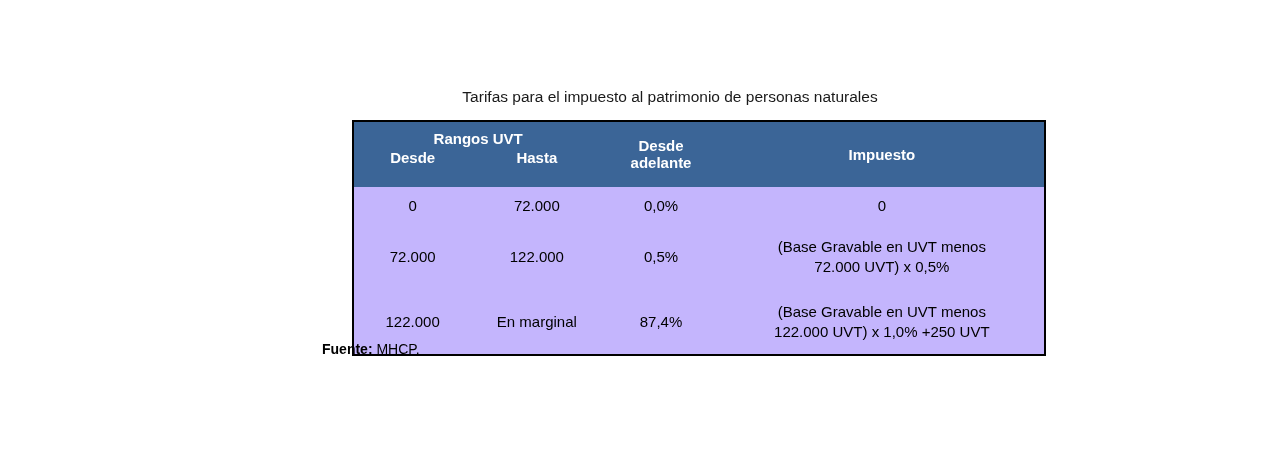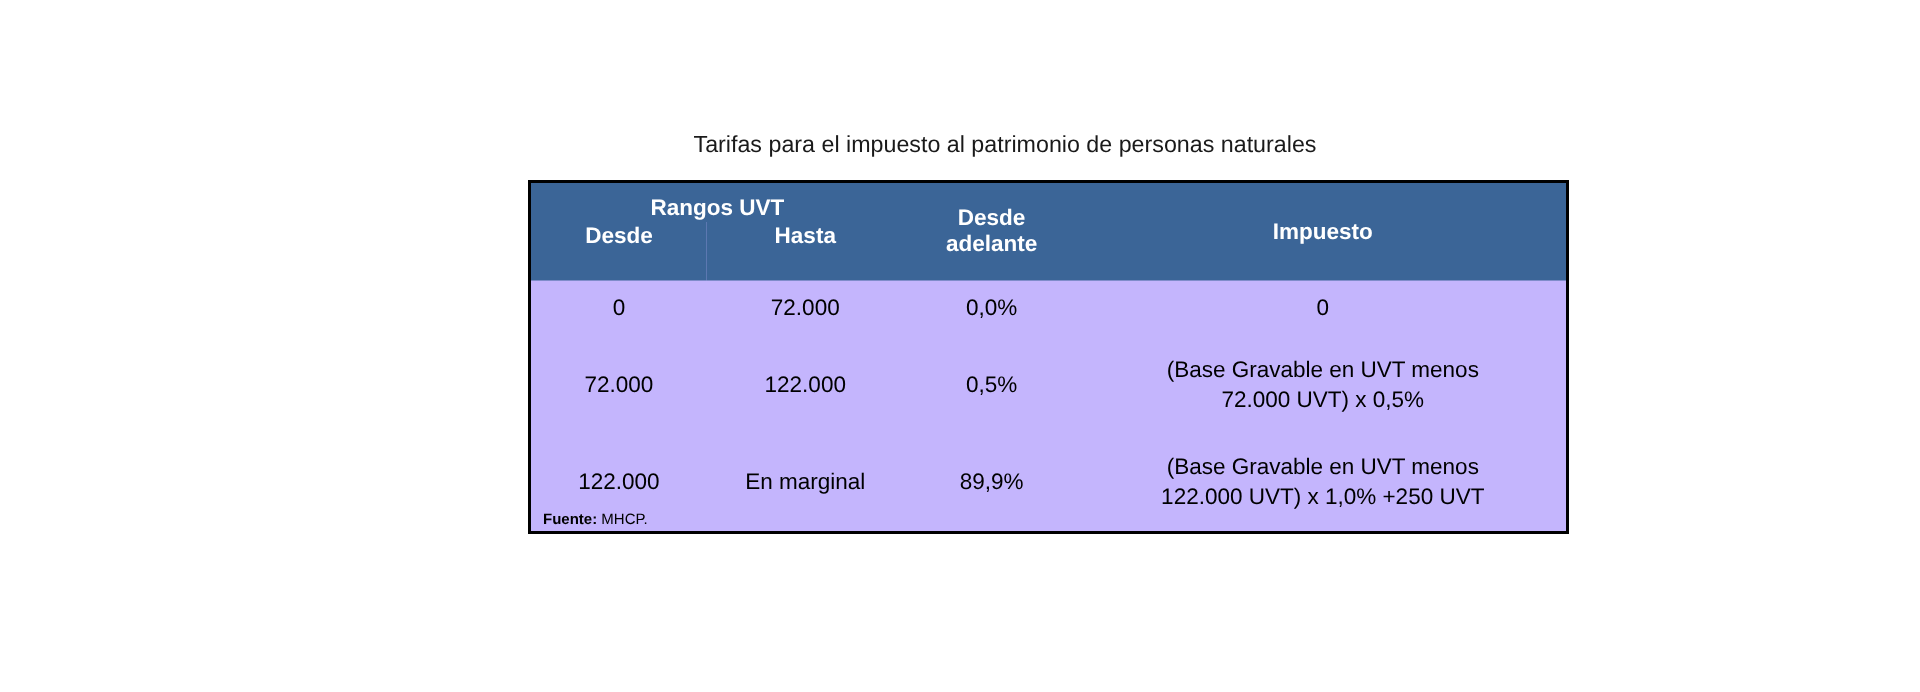--- a/index.html
+++ b/index.html
@@ -97,24 +97,23 @@
 
   td.impuesto-cell {
     padding-left: 10px;
     padding-right: 10px;
   }
 
   .source {
     position: absolute;
     left: 322px;
     top: 341px;
-    font-size: 10px;
+    font-size: 14px;
     color: #000000;
     white-space: nowrap;
-    margin-left: 40px;
   }
   .source .lbl {
     font-weight: bold;
   }
 </style>
 </head>
 <body>
 
 <div class="figure">
 
@@ -156,21 +155,21 @@
           <td>122.000</td>
           <td>0,5%</td>
           <td class="impuesto-cell">
             <span>(Base Gravable en UVT menos</span><br>
             <span>72.000 UVT) x 0,5%</span>
           </td>
         </tr>
         <tr class="row-3">
           <td>122.000</td>
           <td>En marginal</td>
-          <td>89,9%</td>
+          <td>87,4%</td>
           <td class="impuesto-cell">
             <span>(Base Gravable en UVT menos</span><br>
             <span>122.000 UVT) x 1,0% +250 UVT</span>
           </td>
         </tr>
       </tbody>
     </table>
   </div>
 </div>
 

